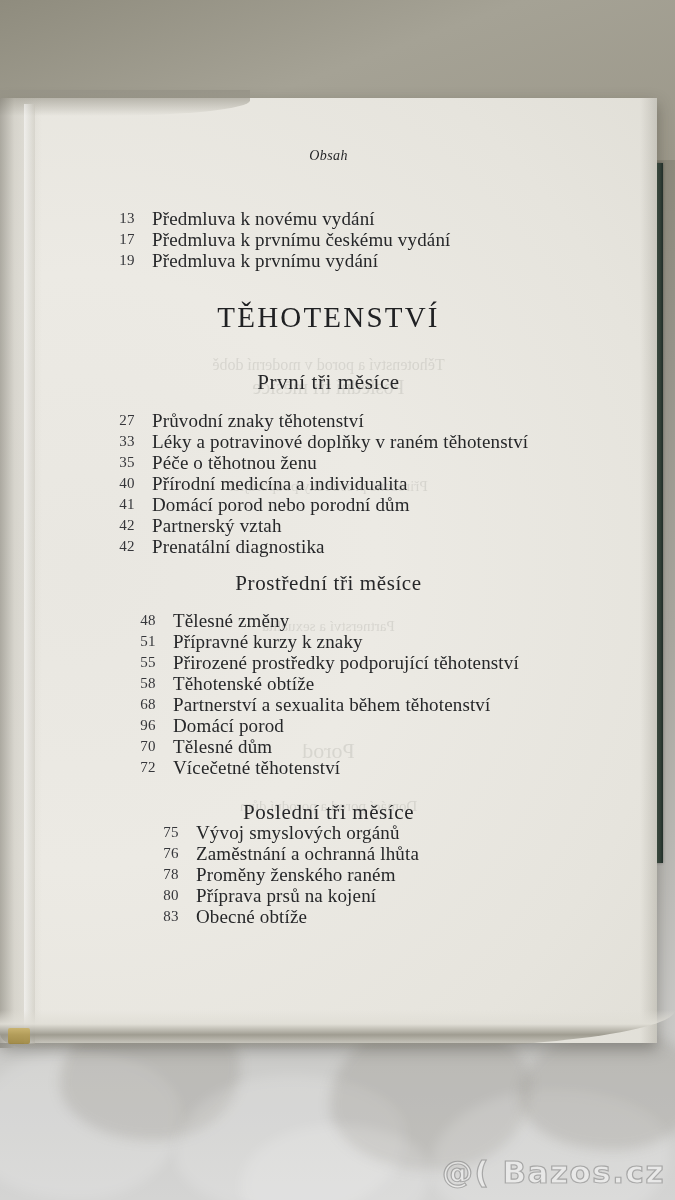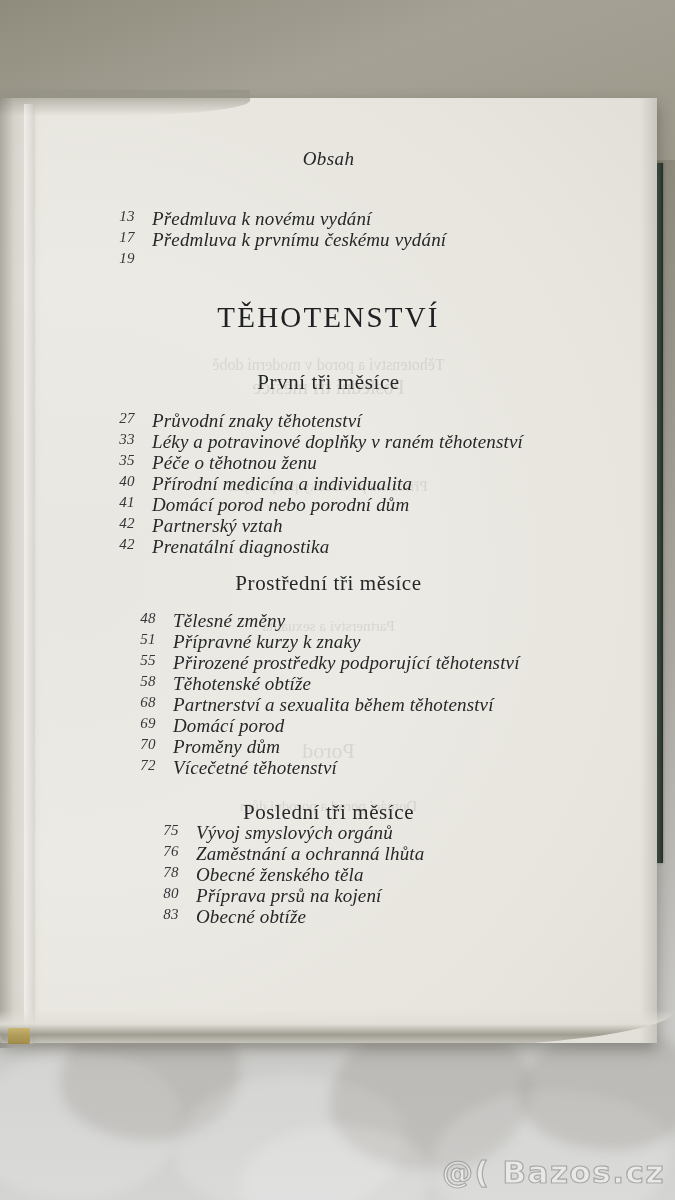--- a/index.html
+++ b/index.html
@@ -67,33 +67,33 @@
     position:absolute;left:640px;top:98px;width:17px;height:945px;
     background:linear-gradient(90deg,rgba(200,198,189,0),rgba(150,147,136,.35));
   }
 
   
   .content{position:absolute;left:0;top:98px;width:657px;height:945px;
            color:#2b2c2e;}
 
   .doc-title{
     position:absolute;left:0;top:50px;width:657px;text-align:center;
-    font-style:italic;font-size:19px;letter-spacing:.4px;color:#262729;
+    font-style:italic;font-size:14px;letter-spacing:.4px;color:#262729;
   }
   .big-title{
     position:absolute;left:0;top:203px;width:657px;text-align:center;
     font-size:29px;letter-spacing:2.2px;color:#202123;
   }
   .part-title{
     position:absolute;left:0;width:657px;text-align:center;
     font-size:21px;letter-spacing:.6px;color:#262729;
   }
 
   .toc-list{position:absolute;left:0;width:657px;}
-  .toc-row{display:flex;align-items:flex-start;height:21px;font-style:italic;}
+  .toc-row{display:flex;align-items:center;height:21px;}
   .toc-page{
     width:135px;flex:0 0 135px;text-align:right;padding-right:17px;
     font-size:15px;color:#35363a;letter-spacing:.4px;
     font-variant-numeric:oldstyle-nums;
   }
   .toc-label{font-size:19px;color:#262729;letter-spacing:.15px;white-space:nowrap;}
 
   
   .bleed{
     position:absolute;left:0;width:657px;text-align:center;
@@ -154,20 +154,21 @@
         <div class="toc-row">
           <span class="toc-page">13</span>
           <span class="toc-label">Předmluva k novému vydání</span>
         </div>
         <div class="toc-row">
           <span class="toc-page">17</span>
           <span class="toc-label">Předmluva k prvnímu českému vydání</span>
         </div>
         <div class="toc-row">
           <span class="toc-page">19</span>
+          <span class="toc-label">Předmluva k prvnímu vydání</span>
         </div>
       </div>
 
     <div class="big-title">TĚHOTENSTVÍ</div>
 
     <div class="part-title" style="top:272px;">První tři měsíce</div>
     <div class="toc-list" style="top:312px;" id="part-0">
         <div class="toc-row">
           <span class="toc-page">27</span>
           <span class="toc-label">Průvodní znaky těhotenství</span>
@@ -214,46 +215,46 @@
         </div>
         <div class="toc-row">
           <span class="toc-page">58</span>
           <span class="toc-label">Těhotenské obtíže</span>
         </div>
         <div class="toc-row">
           <span class="toc-page">68</span>
           <span class="toc-label">Partnerství a sexualita během těhotenství</span>
         </div>
         <div class="toc-row">
-          <span class="toc-page">69</span>
+          <span class="toc-page">96</span>
           <span class="toc-label">Domácí porod</span>
         </div>
         <div class="toc-row">
           <span class="toc-page">70</span>
-          <span class="toc-label">Proměny dům</span>
+          <span class="toc-label">Tělesné dům</span>
         </div>
         <div class="toc-row">
           <span class="toc-page">72</span>
           <span class="toc-label">Vícečetné těhotenství</span>
         </div>
       </div>
 
     <div class="part-title" style="top:702px;">Poslední tři měsíce</div>
     <div class="toc-list" style="top:724px;padding-left:44px;" id="part-2">
         <div class="toc-row">
           <span class="toc-page">75</span>
           <span class="toc-label">Vývoj smyslových orgánů</span>
         </div>
         <div class="toc-row">
           <span class="toc-page">76</span>
           <span class="toc-label">Zaměstnání a ochranná lhůta</span>
         </div>
         <div class="toc-row">
           <span class="toc-page">78</span>
-          <span class="toc-label">Obecné ženského těla</span>
+          <span class="toc-label">Proměny ženského raném</span>
         </div>
         <div class="toc-row">
           <span class="toc-page">80</span>
           <span class="toc-label">Příprava prsů na kojení</span>
         </div>
         <div class="toc-row">
           <span class="toc-page">83</span>
           <span class="toc-label">Obecné obtíže</span>
         </div>
       </div>

